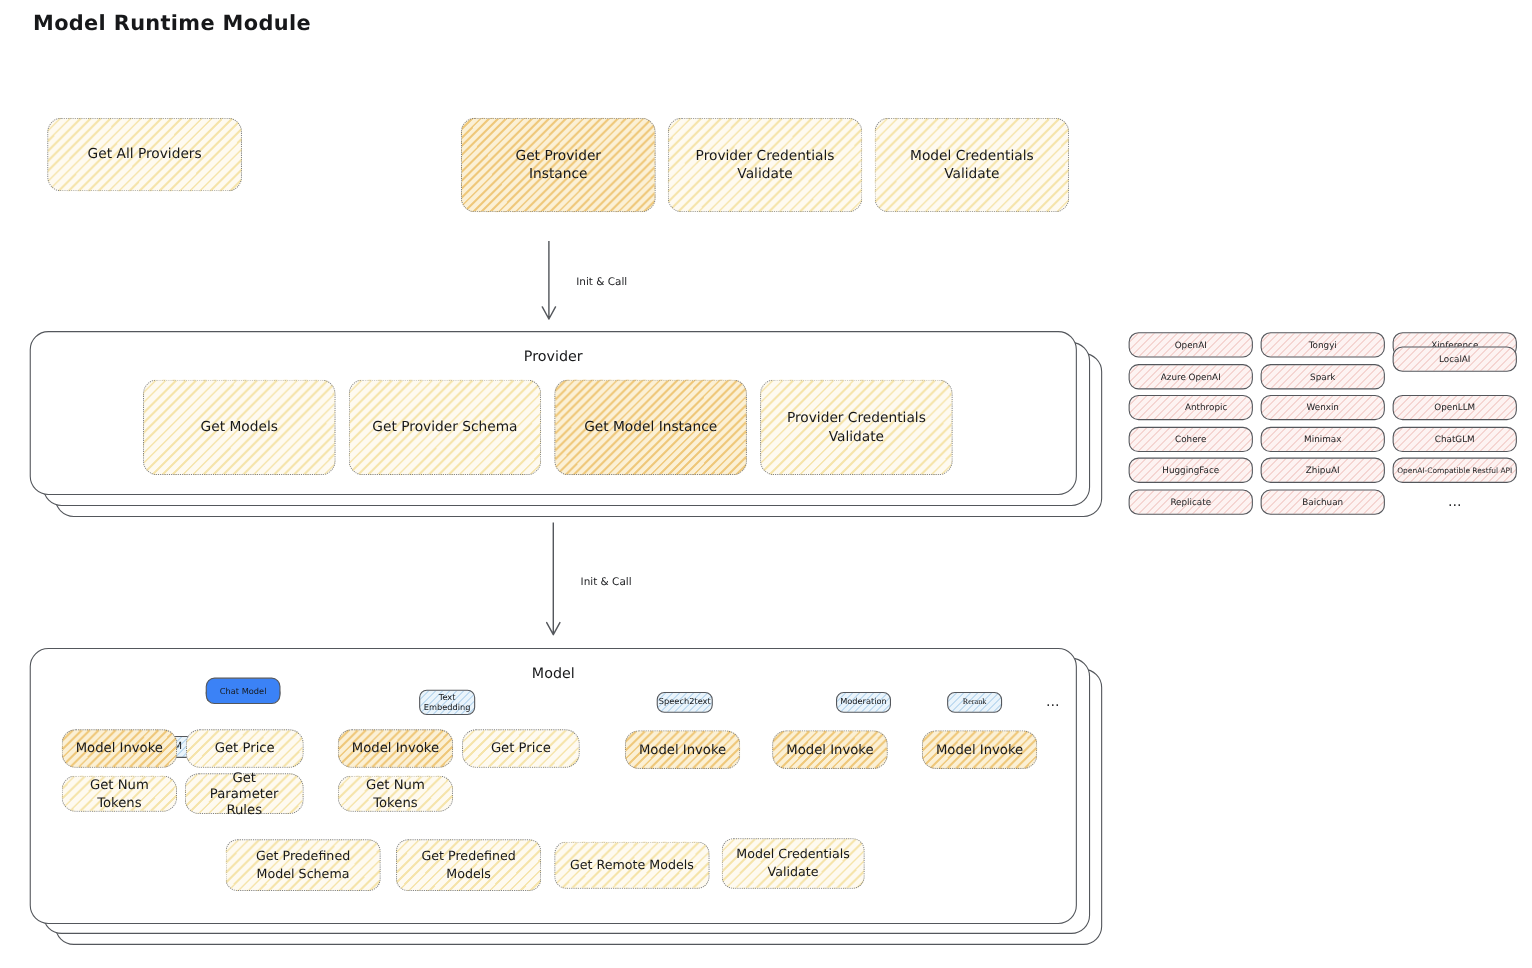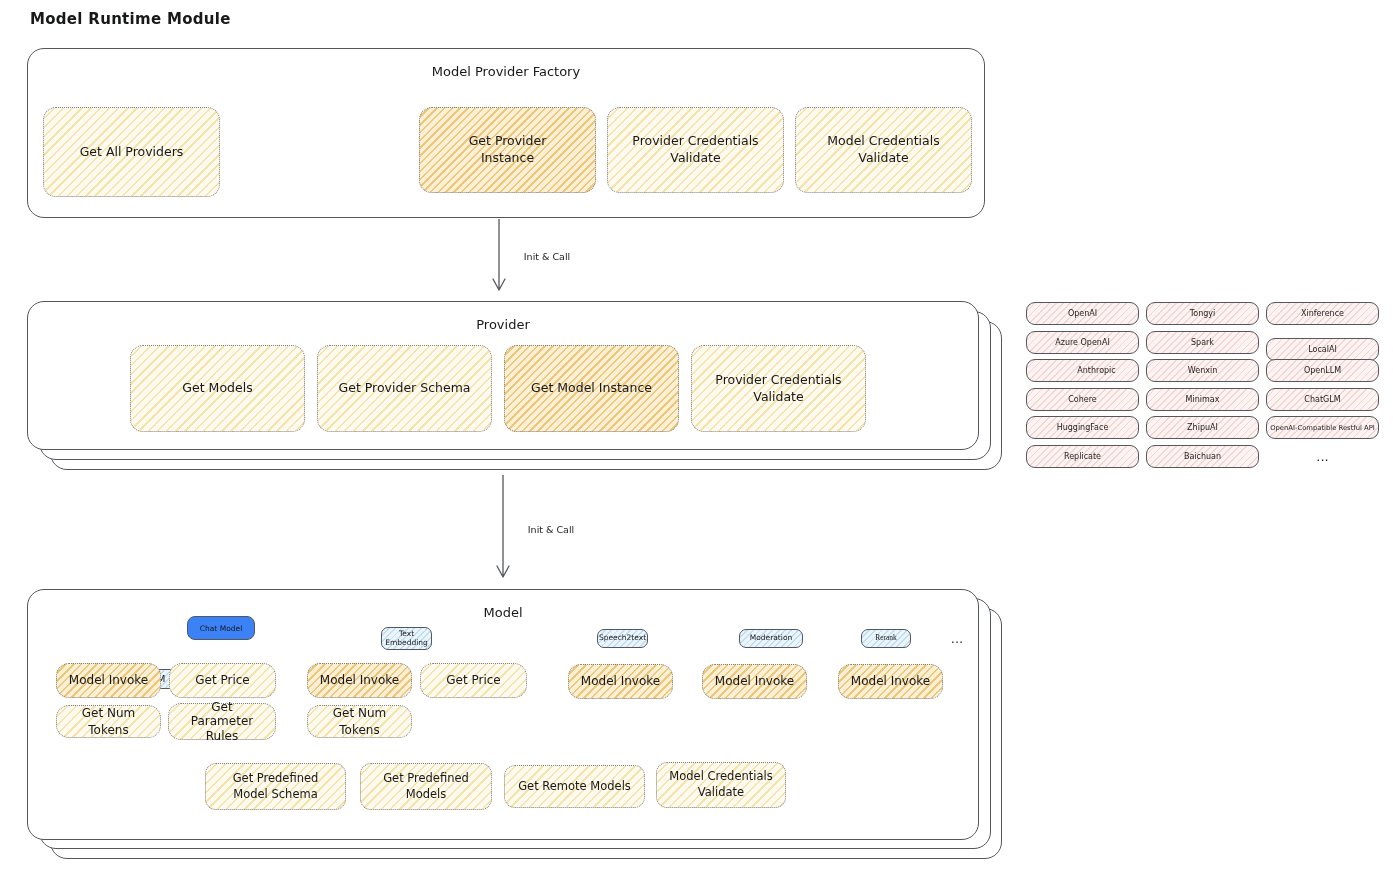--- a/index.html
+++ b/index.html
@@ -1,20 +1,20 @@
 <!DOCTYPE html>
 <html><head>
 <meta charset="utf-8">
 <style>
   html,body { margin:0; padding:0; background:#ffffff; }
   .canvas {
     position:relative; width:1393px; height:880px; background:#ffffff;
     font-family:"DejaVu Sans", sans-serif; color:#17181a; overflow:hidden;
   }
-  .pgtitle { position:absolute; left:30px; top:10px; font-size:15px; font-weight:600; letter-spacing:0.3px; }
+  .pgtitle { position:absolute; left:30px; top:10px; font-size:19px; font-weight:600; letter-spacing:0.3px; }
 
   .frame {
     position:absolute; background:#ffffff; border:1.4px solid #54575c;
     border-radius:17px; box-sizing:border-box;
   }
   .ftitle { position:absolute; top:15px; left:0; right:0; text-align:center; font-size:13px; color:#17181a; }
 
   .op {
     position:absolute; box-sizing:border-box; display:flex; align-items:center; justify-content:center;
     text-align:center; border:1.5px dotted #7e8186; border-radius:13px;
@@ -63,24 +63,21 @@
     padding:0 4px; font-size:9.5px; color:#232427; white-space:nowrap;margin-left:48px;
   }
 </style>
 </head>
 <body>
 
 <div class="canvas">
 
   <div class="pgtitle">Model Runtime Module</div>
 
-  <div class="frame" style="left:27px; top:48px; width:958px; height:170px;">
-    <div class="ftitle">Model Provider Factory</div>
-  </div>
-  <div class="op hatch-yellow" style="left:43px; top:107px; width:177px; height:90px;">Get All Providers</div>
+  <div class="op hatch-yellow" style="left:43px; top:107px; width:177px; height:67px;">Get All Providers</div>
   <div class="op hatch-orange narrow" style="left:419px; top:107px; width:177px; height:86px;">Get Provider Instance</div>
   <div class="op hatch-yellow" style="left:607px; top:107px; width:177px; height:86px;">Provider Credentials Validate</div>
   <div class="op hatch-yellow" style="left:795px; top:107px; width:177px; height:86px;">Model Credentials Validate</div>
 
   <svg class="arrow" style="left:489px; top:219px;" width="20" height="76" viewBox="0 0 20 76">
     <path d="M10 0 V70 M4 60 L10 71 M16 60 L10 71" stroke="#54575c" stroke-width="1.3" fill="none" stroke-linecap="round"></path>
   </svg>
   <div class="arrow-label" style="left:499px; top:251px;">Init &amp; Call</div>
 
   <div class="frame" style="left:50px; top:321px; width:952px; height:149px;"></div>
@@ -91,21 +88,21 @@
   <div class="op hatch-yellow" style="left:130px; top:345px; width:175px; height:87px;">Get Models</div>
   <div class="op hatch-yellow" style="left:317px; top:345px; width:175px; height:87px;">Get Provider Schema</div>
   <div class="op hatch-orange" style="left:504px; top:345px; width:175px; height:87px;">Get Model Instance</div>
   <div class="op hatch-yellow" style="left:691px; top:345px; width:175px; height:87px;">Provider Credentials Validate</div>
 
   <div class="chip" style="left:1026px; top:302px;">OpenAI</div>
   <div class="chip" style="left:1146px; top:302px;">Tongyi</div>
   <div class="chip" style="left:1266px; top:302px;">Xinference</div>
   <div class="chip" style="left:1026px; top:331px;">Azure OpenAI</div>
   <div class="chip" style="left:1146px; top:331px;">Spark</div>
-  <div class="chip" style="left:1266px; top:315px;margin-top:23px;">LocalAI</div>
+  <div class="chip" style="left:1266px; top:315px;">LocalAI</div>
   <div class="chip" style="left:1026px; top:359px;padding-left:28px;">Anthropic</div>
   <div class="chip" style="left:1146px; top:359px;">Wenxin</div>
   <div class="chip" style="left:1266px; top:359px;">OpenLLM</div>
   <div class="chip" style="left:1026px; top:388px;">Cohere</div>
   <div class="chip" style="left:1146px; top:388px;">Minimax</div>
   <div class="chip" style="left:1266px; top:388px;">ChatGLM</div>
   <div class="chip" style="left:1026px; top:416px;">HuggingFace</div>
   <div class="chip" style="left:1146px; top:416px;">ZhipuAI</div>
   <div class="chip tiny" style="left:1266px; top:416px;">OpenAI-Compatible Restful API</div>
   <div class="chip" style="left:1026px; top:445px;">Replicate</div>
@@ -121,21 +118,21 @@
   <div class="frame" style="left:39px; top:598px; width:952px; height:251px;"></div>
   <div class="frame" style="left:27px; top:589px; width:952px; height:251px;">
     <div class="ftitle">Model</div>
   </div>
 
   <div class="tab" style="left:131px; top:629px; width:51px; height:20px; font-size:9px;margin-top:40px;">LLM</div>
   <div class="subtab" style="left:187px; top:623px; width:68px; height:14px;">Completion Model</div>
   <div class="subtab" style="left:187px; top:616px; width:68px; height:24px;">Chat Model</div>
   <div class="tab xs" style="left:381px; top:627px; width:51px; height:23px;">Text Embedding</div>
   <div class="tab xs" style="left:597px; top:629px; width:51px; height:19px;">Speech2text</div>
-  <div class="tab xs" style="left:739px; top:629px; width:64px; height:19px;">Moderation</div>
+  <div class="tab xs" style="left:760px; top:629px; width:50px; height:19px;">Moderation</div>
   <div class="tab xs" style="left:861px; top:629px; width:50px; height:19px;font-family:Liberation Serif, serif;">Rerank</div>
   <div class="more-cell" style="left:946px; top:628px; width:22px; height:20px;">...</div>
 
   <div class="op hatch-orange" style="left:56px; top:663px; width:105px; height:35px; font-size:12px;">Model Invoke</div>
   <div class="op hatch-yellow" style="left:169px; top:663px; width:107px; height:35px; font-size:12px;">Get Price</div>
   <div class="op hatch-yellow" style="left:56px; top:705px; width:105px; height:33px; font-size:12px;">Get Num Tokens</div>
   <div class="op hatch-yellow" style="left:168px; top:703px; width:108px; height:37px; font-size:12px; line-height:1.2;">Get Parameter Rules</div>
 
   <div class="op hatch-orange" style="left:307px; top:663px; width:105px; height:35px; font-size:12px;">Model Invoke</div>
   <div class="op hatch-yellow" style="left:420px; top:663px; width:107px; height:35px; font-size:12px;">Get Price</div>

